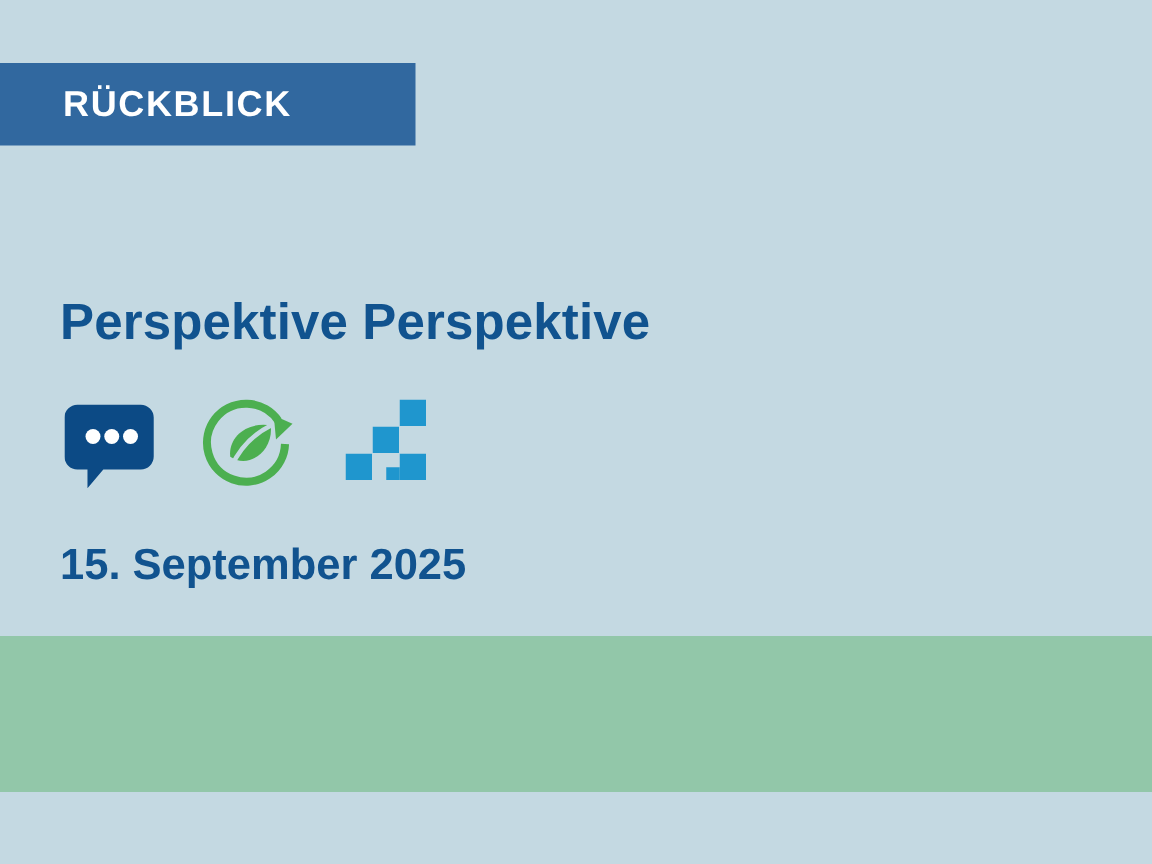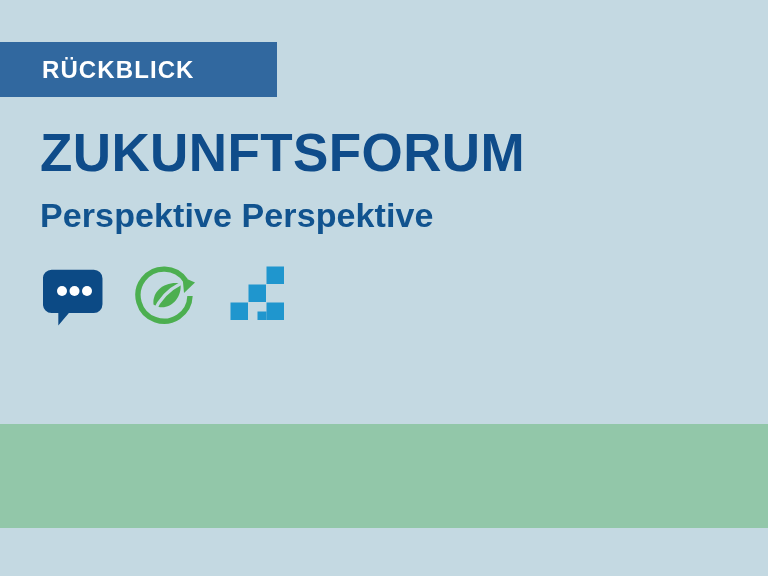--- a/index.html
+++ b/index.html
@@ -124,21 +124,20 @@
 
 <div class="poster">
 
   <div class="top-band"></div>
   <div class="bottom-band"></div>
 
   <div class="badge">
     <span class="badge-label">RÜCKBLICK</span>
   </div>
 
-  <div class="headline">ZUKUNFTSFORUM</div>
 
   <div class="subheadline">Perspektive Perspektive</div>
 
   <div class="icon-row">
 
     <div class="icon-slot">
       <svg width="64" height="64" viewBox="0 0 64 64" aria-hidden="true">
         <path d="M10 6 h44 a9 9 0 0 1 9 9 v27 a9 9 0 0 1 -9 9 h-26 l-11 13 v-13 h-7 a9 9 0 0 1 -9 -9 v-27 a9 9 0 0 1 9 -9 z" transform="translate(-1,1) scale(0.96)" fill="#0c4a85"></path>
         <circle cx="19" cy="28" r="5" fill="#ffffff"></circle>
         <circle cx="31.5" cy="28" r="5" fill="#ffffff"></circle>
@@ -164,14 +163,15 @@
         <rect x="39.5" y="3.5" width="17.5" height="17.5" fill="#1f96ce"></rect>
         <rect x="21.5" y="21.5" width="17.5" height="17.5" fill="#1f96ce"></rect>
         <rect x="3.5" y="39.5" width="17.5" height="17.5" fill="#1f96ce"></rect>
         <rect x="39.5" y="39.5" width="17.5" height="17.5" fill="#1f96ce"></rect>
         <rect x="30.5" y="48.5" width="9" height="8.5" fill="#1f96ce"></rect>
       </svg>
     </div>
 
   </div>
 
+  <div class="date-line">15. September 2025</div>
 
 </div>
 
 </body></html>

